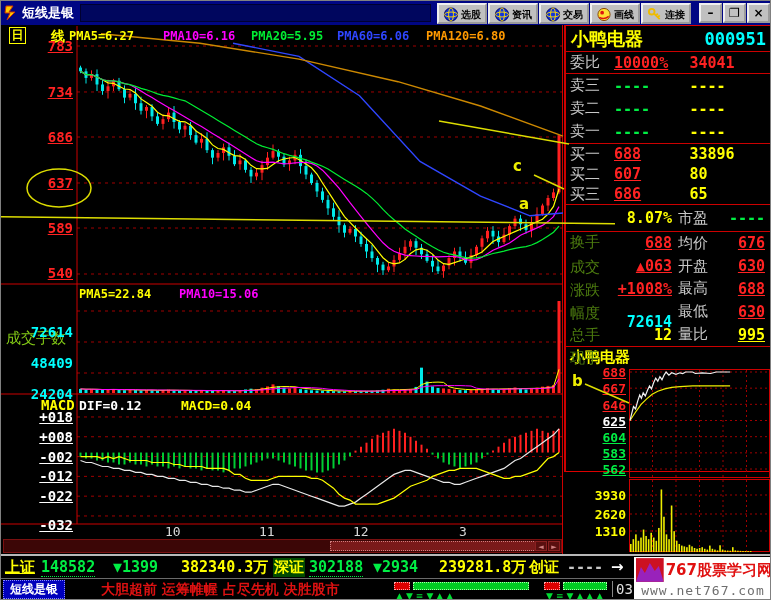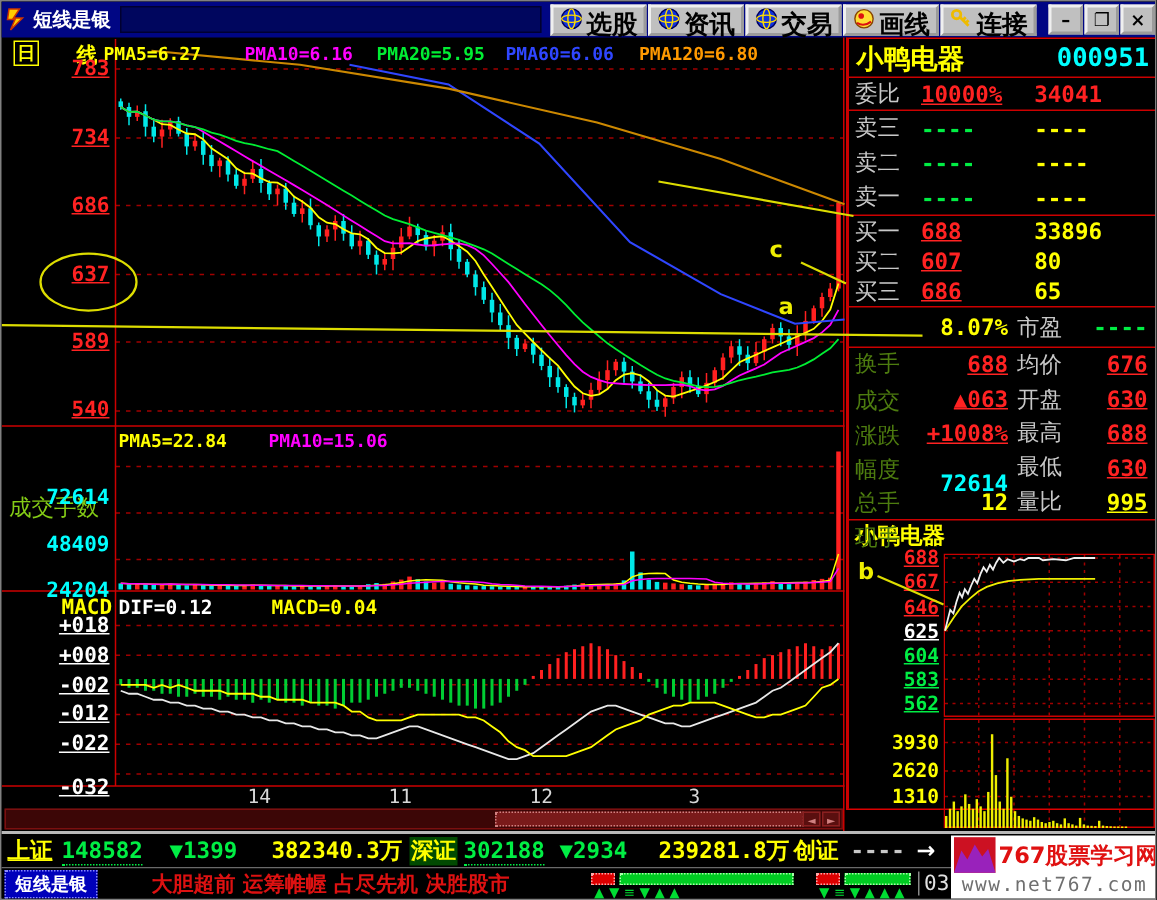--- a/index.html
+++ b/index.html
@@ -13,35 +13,35 @@
   .du{border-bottom:1px dotted currentColor;}
   .yellow{color:#ffff00;} .red{color:#ff2222;} .cyan{color:#00ffff;margin-top:21px;}
   .green{color:#00ee44;} .white{color:#ffffff;}
   .gray{color:#c8c8c8;}
 
   
   #titlebar{position:absolute;left:0;top:0;width:771px;height:24px;background:#000684;
             display:flex;align-items:center;padding:1px 2px;}
   #app-title{color:#fff;font-size:13px;font-weight:bold;margin-left:3px;white-space:nowrap;}
   #title-field{flex:1;height:18px;margin:0 6px;background:#00065e;border:1px solid #000030;}
-  .tb-btn{height:21px;background:#c0c0c0;border:2px outset #efefef;display:flex;align-items:flex-start;
-          padding:0 4px;margin-right:1px;font-size:17px;font-weight:bold;color:#000;cursor:pointer;}
+  .tb-btn{height:21px;background:#c0c0c0;border:2px outset #efefef;display:flex;align-items:flex-end;
+          padding:0 4px;margin-right:1px;font-size:10px;font-weight:bold;color:#000;cursor:pointer;}
   .tb-btn .ic{width:16px;height:15px;margin-right:2px;}
   .win-btn{width:23px;height:20px;background:#c0c0c0;border:2px outset #efefef;color:#000;
            font-size:12px;font-weight:bold;text-align:center;line-height:16px;margin-left:1px;cursor:pointer;}
 
   
   .hdr-lbl{position:absolute;font-size:12px;font-weight:bold;font-family:"DejaVu Sans Mono",monospace;white-space:nowrap;}
   .ylab{position:absolute;left:0;width:72px;text-align:right;font-size:14px;font-weight:bold;
         font-family:"DejaVu Sans Mono",monospace;}
   .mlab{position:absolute;font-size:13px;color:#d8d8d8;font-family:"DejaVu Sans Mono",monospace;}
   .anno{position:absolute;color:#eeee00;font-size:15px;font-weight:bold;}
 
   
-  #quote{position:absolute;left:563px;top:24px;width:208px;height:515px;background:#000;
+  #quote{position:absolute;left:563px;top:24px;width:208px;height:447px;background:#000;
          border:1px solid #dd0000;border-left:2px solid #cc0000;}
   .qsec{border-bottom:1px solid #cc0000;position:relative;}
   #q-name-row{height:26px;display:flex;align-items:center;justify-content:space-between;padding:0 5px;}
   #q-name{color:#ffff00;font-size:18px;font-weight:bold;}
   #q-code{color:#00ffff;font-size:17px;font-weight:bold;font-family:"DejaVu Sans Mono",monospace;}
   .qrow{display:flex;align-items:center;padding:0 4px;font-size:15px;}
   .qlab{flex:0 0 44px;color:#c8c8c8;}
   .qmid{flex:1;font-weight:bold;font-family:"DejaVu Sans Mono",monospace;}
   .qright{flex:1;text-align:left;font-weight:bold;font-family:"DejaVu Sans Mono",monospace;padding-right:2px;}
   .srow{height:23px;} .brow{height:20px;}
@@ -562,21 +562,21 @@
   <div class="abs yellow b" style="left:40px;top:396px;font-size:14px;font-family:'DejaVu Sans Mono',monospace">MACD</div>
   <div class="hdr-lbl white" style="left:78px;top:397px;font-size:13px">DIF=0.12</div>
   <div class="hdr-lbl yellow" style="left:180px;top:397px;font-size:13px">MACD=0.04</div>
   <div class="ylab white u" style="top:408px">+018</div>
   <div class="ylab white u" style="top:428px">+008</div>
   <div class="ylab white u" style="top:448px">-002</div>
   <div class="ylab white u" style="top:467px">-012</div>
   <div class="ylab white u" style="top:487px">-022</div>
   <div class="ylab white u" style="top:516px">-032</div>
 
-  <div class="mlab" style="left:164px;top:523px">14</div>
+  <div class="mlab" style="left:164px;top:523px">10</div>
   <div class="mlab" style="left:258px;top:523px">11</div>
   <div class="mlab" style="left:352px;top:523px">12</div>
   <div class="mlab" style="left:458px;top:523px">3</div>
 
   <span class="anno" style="left:518px;top:194px">a</span>
   <span class="anno" style="left:512px;top:156px">c</span>
   <span class="anno" style="left:571px;top:371px;z-index:45">b</span>
 
   <div id="scrollbar">
     <div id="scroll-thumb"></div>

